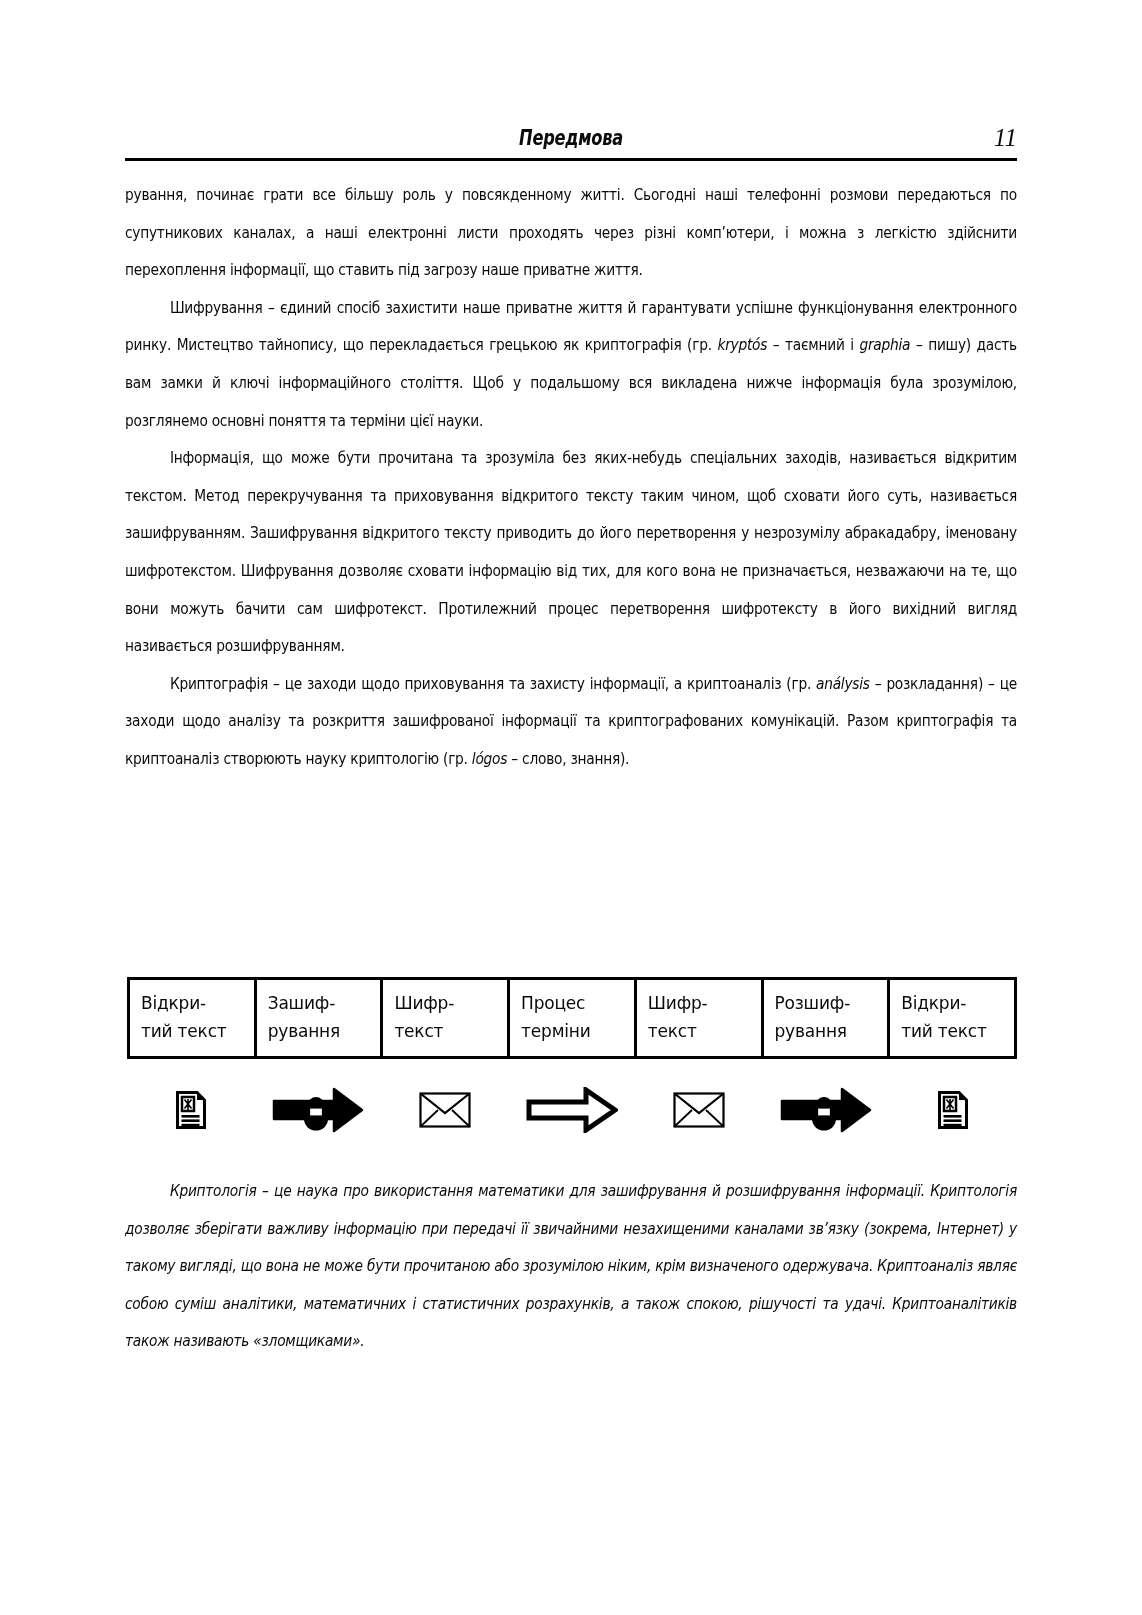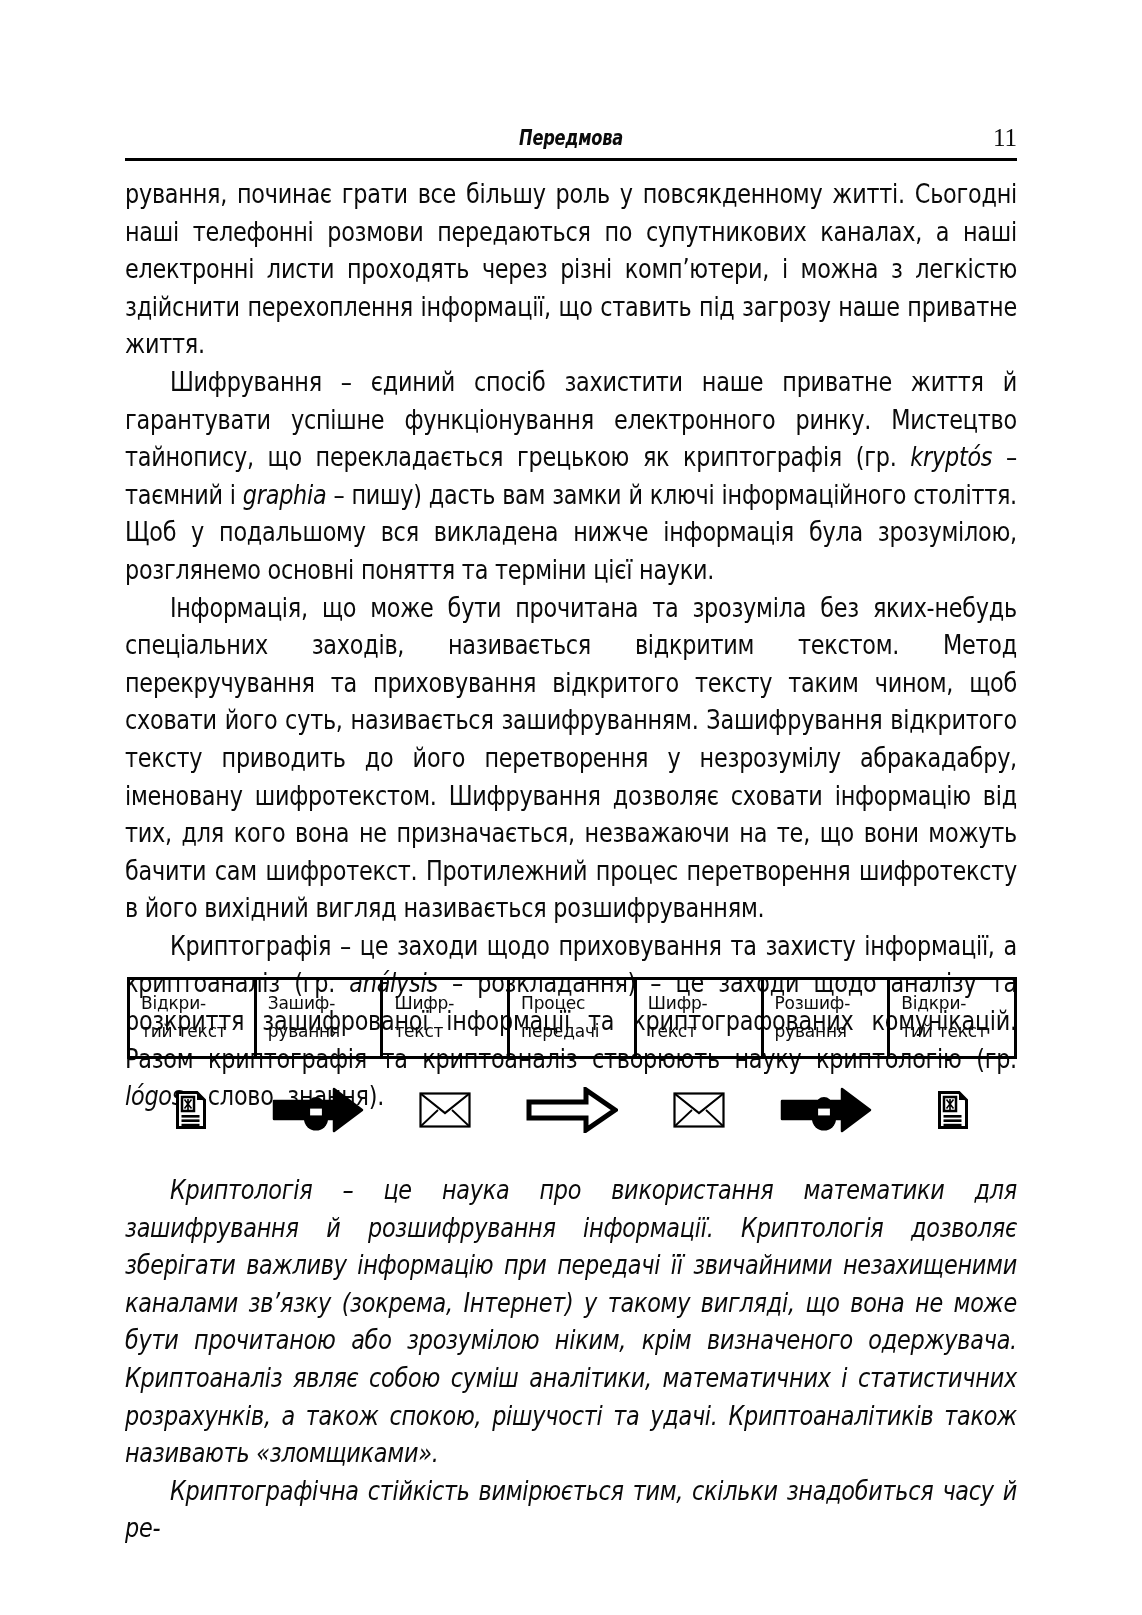--- a/index.html
+++ b/index.html
@@ -48,37 +48,38 @@
     font-stretch: condensed;
     transform: scaleX(0.86);
     transform-origin: center top;
   }
   .runhead-pageno {
     position: absolute;
     right: 0;
     top: -2px;
     font-family: "Liberation Serif", serif;
     font-size: 25px;
+    font-style: italic;
   }
   .runhead-rule {
     position: absolute;
     left: 0;
     top: 32px;
     width: 892px;
     height: 3px;
     background: #000;
   }
 
   
   .body-col {
     position: absolute;
     left: 125px;
     width: 892px;
     font-family: "DejaVu Sans", sans-serif;
-    font-size: 26px;
+    font-size: 16px;
     line-height: 37.6px;
     text-align: justify;
     text-justify: inter-word;
     letter-spacing: -0.25px;
     font-stretch: condensed;
   }
   .body-col p {
     margin: 0;
     text-indent: 47px;
     hyphens: manual;
@@ -180,21 +181,21 @@
             <td>
               <span class="cell-line">Зашиф-</span>
               <span class="cell-line">рування</span>
             </td>
             <td>
               <span class="cell-line">Шифр-</span>
               <span class="cell-line">текст</span>
             </td>
             <td>
               <span class="cell-line">Процес</span>
-              <span class="cell-line">передачі</span>
+              <span class="cell-line">терміни</span>
             </td>
             <td>
               <span class="cell-line">Шифр-</span>
               <span class="cell-line">текст</span>
             </td>
             <td>
               <span class="cell-line">Розшиф-</span>
               <span class="cell-line">рування</span>
             </td>
             <td>
@@ -262,18 +263,15 @@
             <rect x="5.5" y="32.8" width="18" height="2.6" fill="#000"></rect>
           </svg>
         </div>
       </div>
   </div>
 
   <div class="body-col" id="text-block-2">
       <p>
         <span class="squeeze">Криптологія – це наука про використання математики для зашифрування й розшифрування інформації. Криптологія дозволяє зберігати важливу інформацію при передачі її звичайними незахищеними каналами зв’язку (зокрема, Інтернет) у такому вигляді, що вона не може бути прочитаною або зрозумілою ніким, крім визначеного одержувача. Криптоаналіз являє собою суміш аналітики, математичних і статистичних розрахунків, а також спокою, рішучості та удачі. Криптоаналітиків також називають «зломщиками».</span>
       </p>
-      <p>
-        <span class="squeeze">Криптографічна стійкість вимірюється тим, скільки знадобиться часу й ре-</span>
-      </p>
     </div>
 
 </div>
 
 </body></html>

